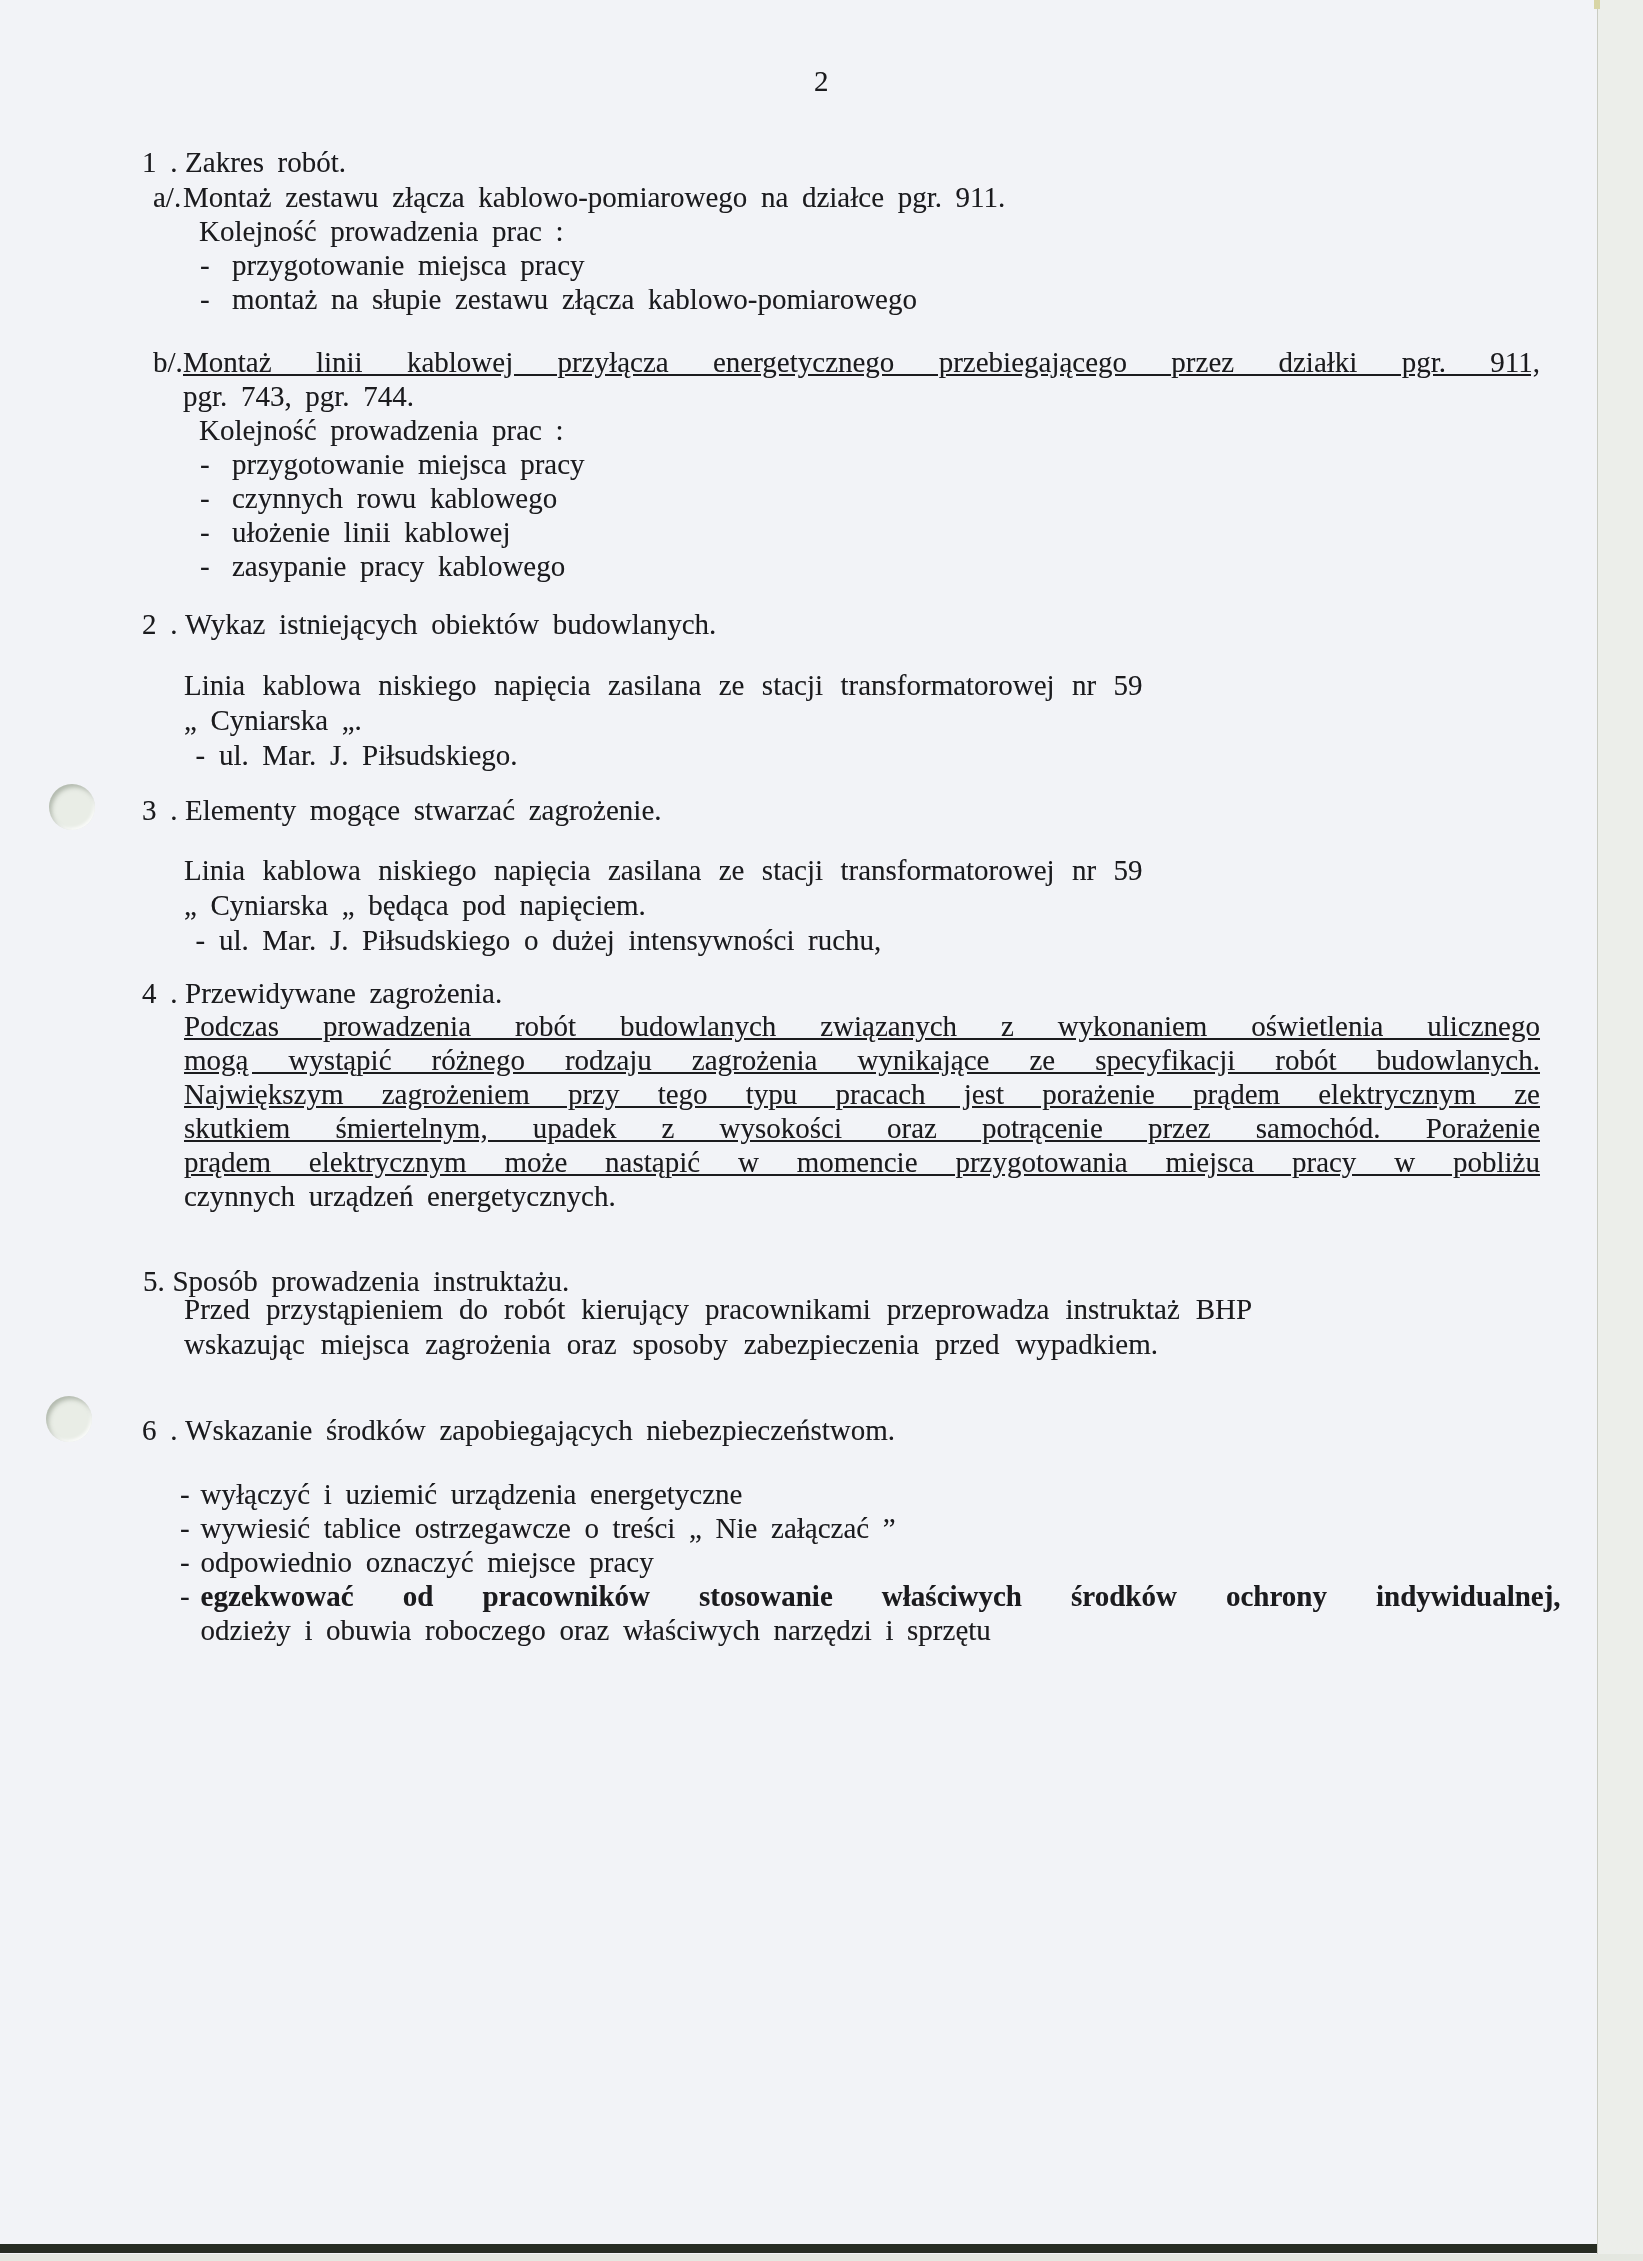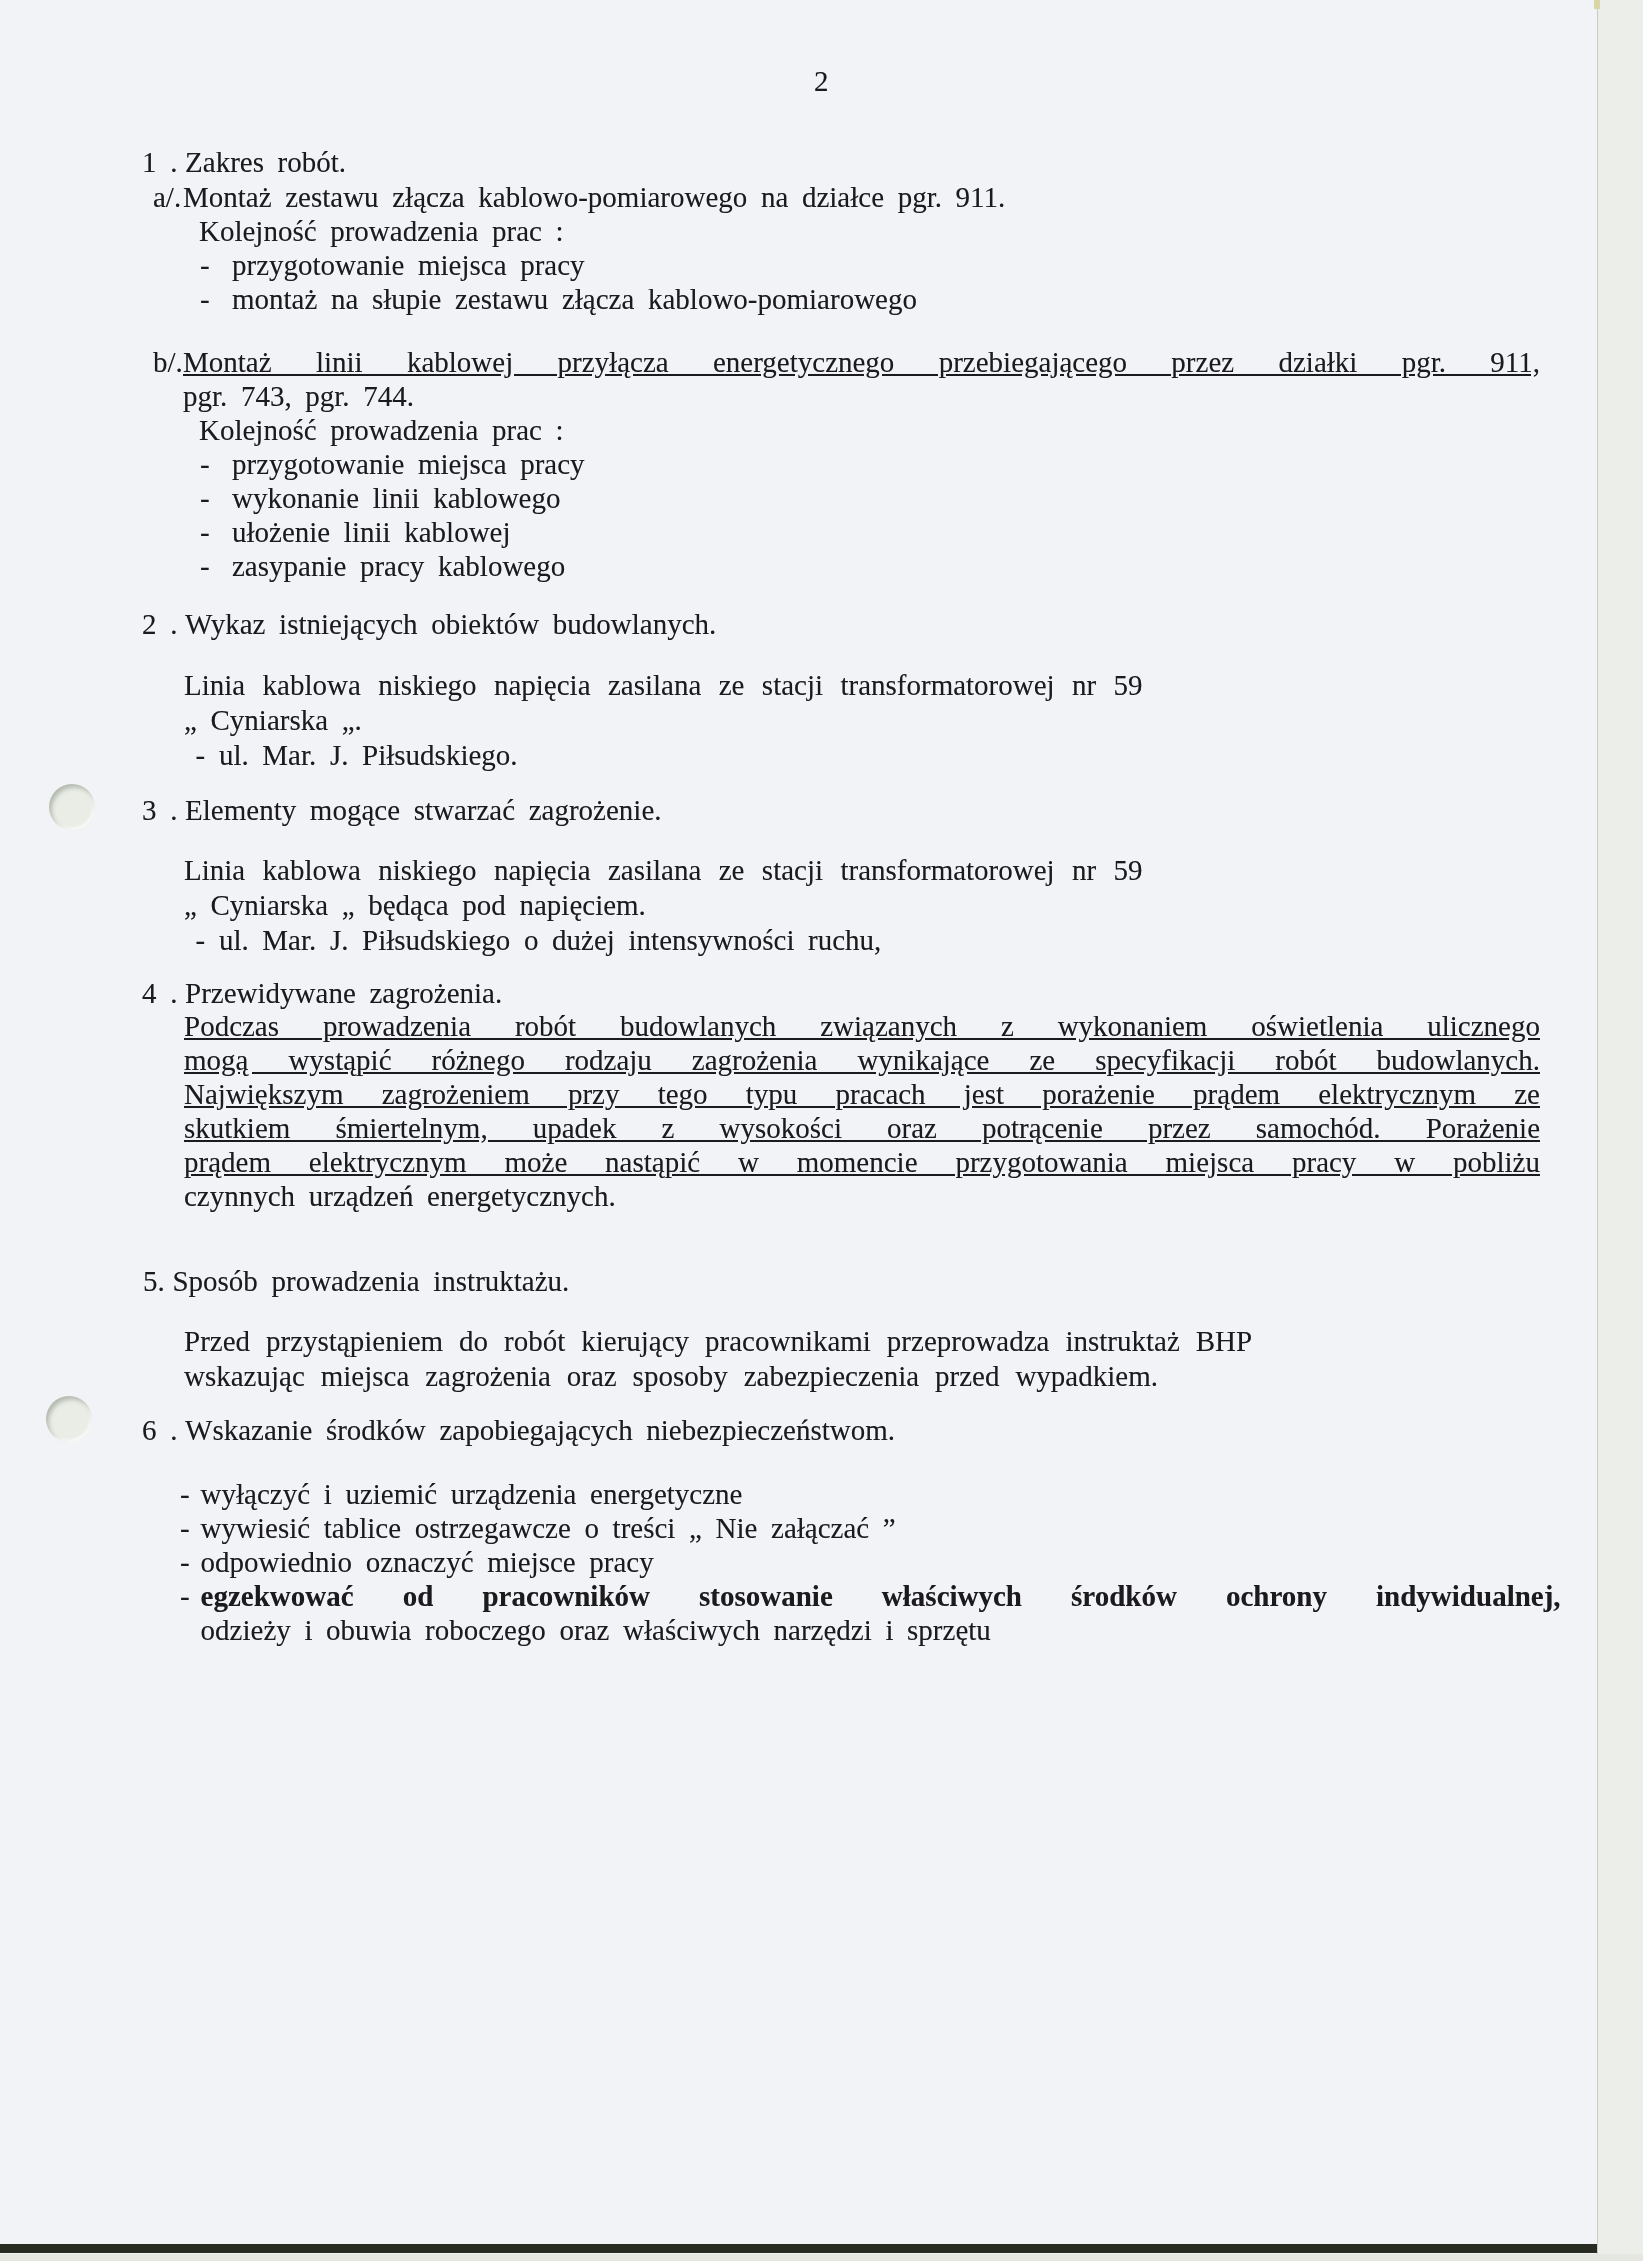--- a/index.html
+++ b/index.html
@@ -98,21 +98,21 @@
         <div class="line just">Montaż linii kablowej przyłącza energetycznego przebiegającego przez działki pgr. 911,</div>
         <div class="line">pgr. 743, pgr. 744.</div>
         <div class="intro">Kolejność prowadzenia prac :</div>
         <ul class="dashlist sec1b-list">
           <li>
             <span class="dash">-</span>
             <span>przygotowanie miejsca pracy</span>
           </li>
           <li>
             <span class="dash">-</span>
-            <span>wykonanie linii kablowego</span>
+            <span>czynnych rowu kablowego</span>
           </li>
           <li>
             <span class="dash">-</span>
             <span>ułożenie linii kablowej</span>
           </li>
           <li>
             <span class="dash">-</span>
             <span>zasypanie pracy kablowego</span>
           </li>
         </ul>
@@ -149,21 +149,21 @@
       <div class="line just">Największym zagrożeniem przy tego typu pracach jest porażenie prądem elektrycznym ze</div>
       <div class="line just">skutkiem śmiertelnym, upadek z wysokości oraz potrącenie przez samochód. Porażenie</div>
       <div class="line just">prądem elektrycznym może nastąpić w momencie przygotowania miejsca pracy w pobliżu</div>
       <div class="line">czynnych urządzeń energetycznych.</div>
     </div>
 
     <div class="block h" style="top:1264px;left:143px;">
       <span class="num">5.</span>
       <span class="t">Sposób prowadzenia instruktażu.</span>
     </div>
-    <div class="block lh54 w2105" style="top:1324px;left:184px;">
+    <div class="block lh54 w2105" style="top:1292px;left:184px;">
       <div class="line airy2">Przed przystąpieniem do robót kierujący pracownikami przeprowadza instruktaż BHP</div>
       <div class="line airy2">wskazując miejsca zagrożenia oraz sposoby zabezpieczenia przed wypadkiem.</div>
     </div>
 
     <div class="block h" style="top:1413px;left:142px;">
       <span class="num">6 .</span>
       <span class="t">Wskazanie środków zapobiegających niebezpieczeństwom.</span>
     </div>
     <div class="block" style="top:1477px;left:180px;width:1385px;">
       <ul class="dashlist sec6-list">

